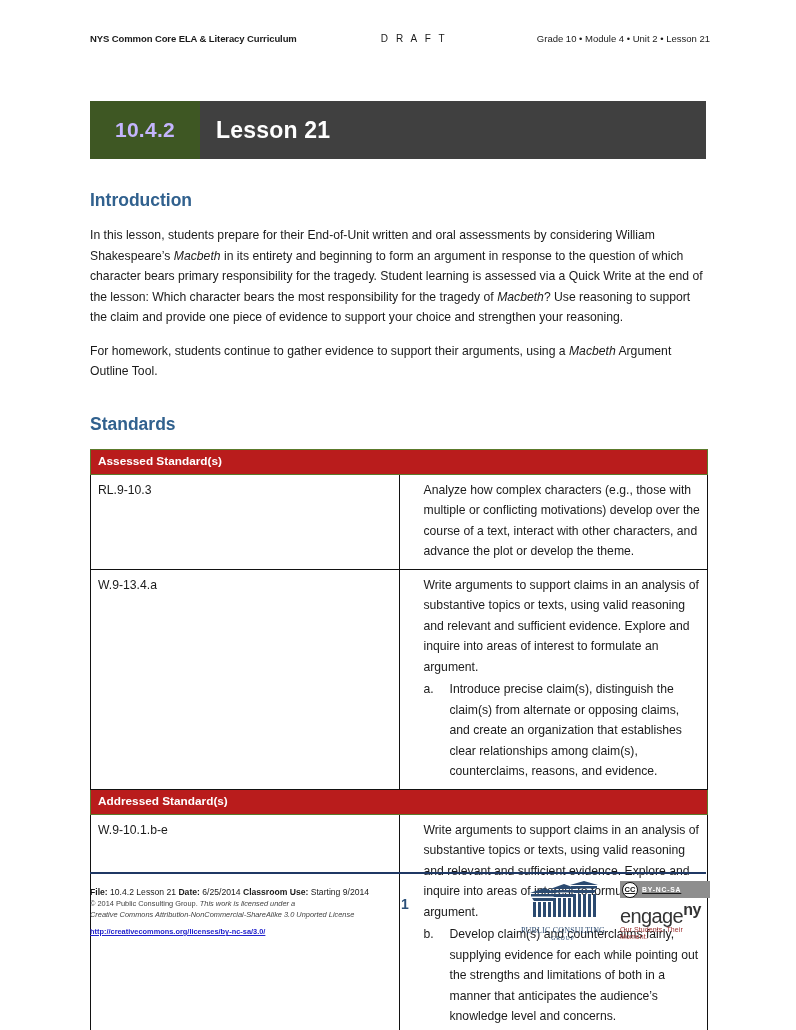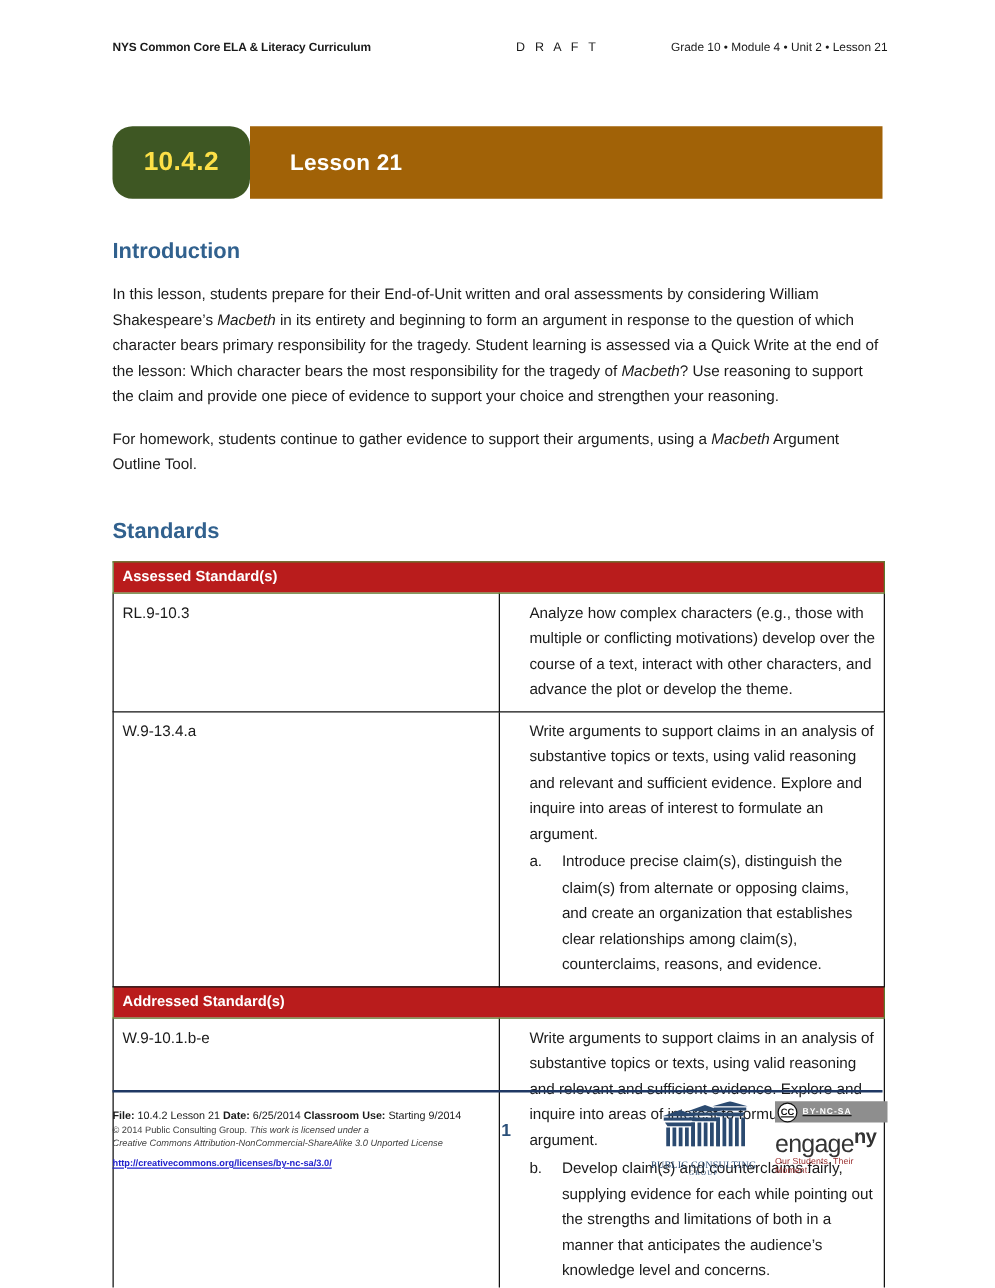--- a/index.html
+++ b/index.html
@@ -26,21 +26,20 @@
 
   
   .doc-header {
     position: absolute;
     top: 33px;
     left: 90px;
     width: 620px;
     display: flex;
     align-items: baseline;
     font-size: 9.5px;
-    gap: 32px;
   }
   .doc-header .curriculum {
     font-weight: bold;
     letter-spacing: -0.1px;
     white-space: nowrap;
   }
   .doc-header .draft {
     margin-left: 84px;
     letter-spacing: 2.6px;
     font-size: 10px;
@@ -58,38 +57,37 @@
     top: 101px;
     left: 90px;
     width: 616px;
     height: 58px;
     display: flex;
     align-items: stretch;
   }
   .title-banner .lesson-code {
     width: 110px;
     background: #3e5723;
-    color: #fde047;
+    color: #c4b5fd;
     font-size: 21px;
     font-weight: bold;
     display: flex;
     align-items: center;
     justify-content: center;
     letter-spacing: 0.3px;
-    border-radius: 16px;
   }
   .title-banner .lesson-name {
     flex: 1;
-    background: #a16207;
+    background: #404040;
     color: #ffffff;
-    font-size: 18px;
+    font-size: 23px;
     font-weight: bold;
     display: flex;
     align-items: center;
-    padding-left: 32px;
+    padding-left: 16px;
     letter-spacing: 0.2px;
   }
 
   
   .content {
     position: absolute;
     top: 190px;
     left: 90px;
     width: 618px;
   }

